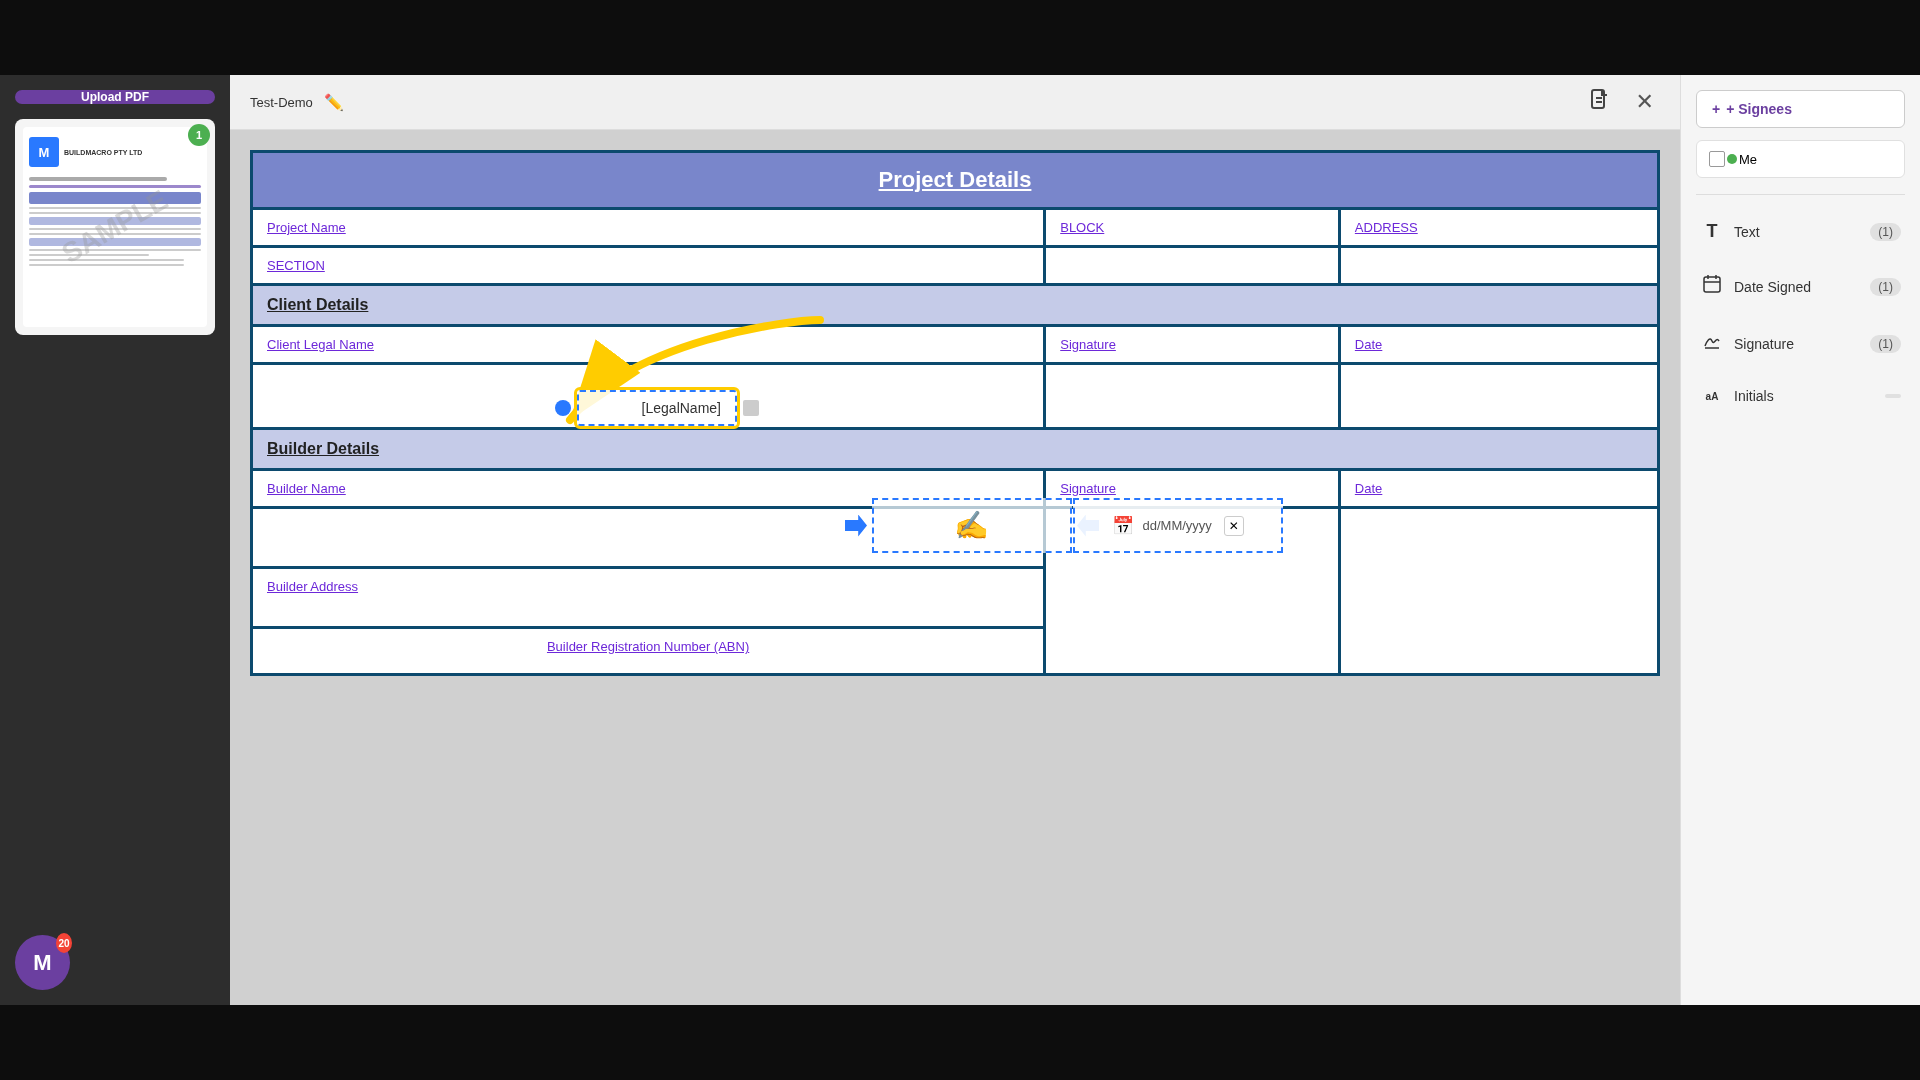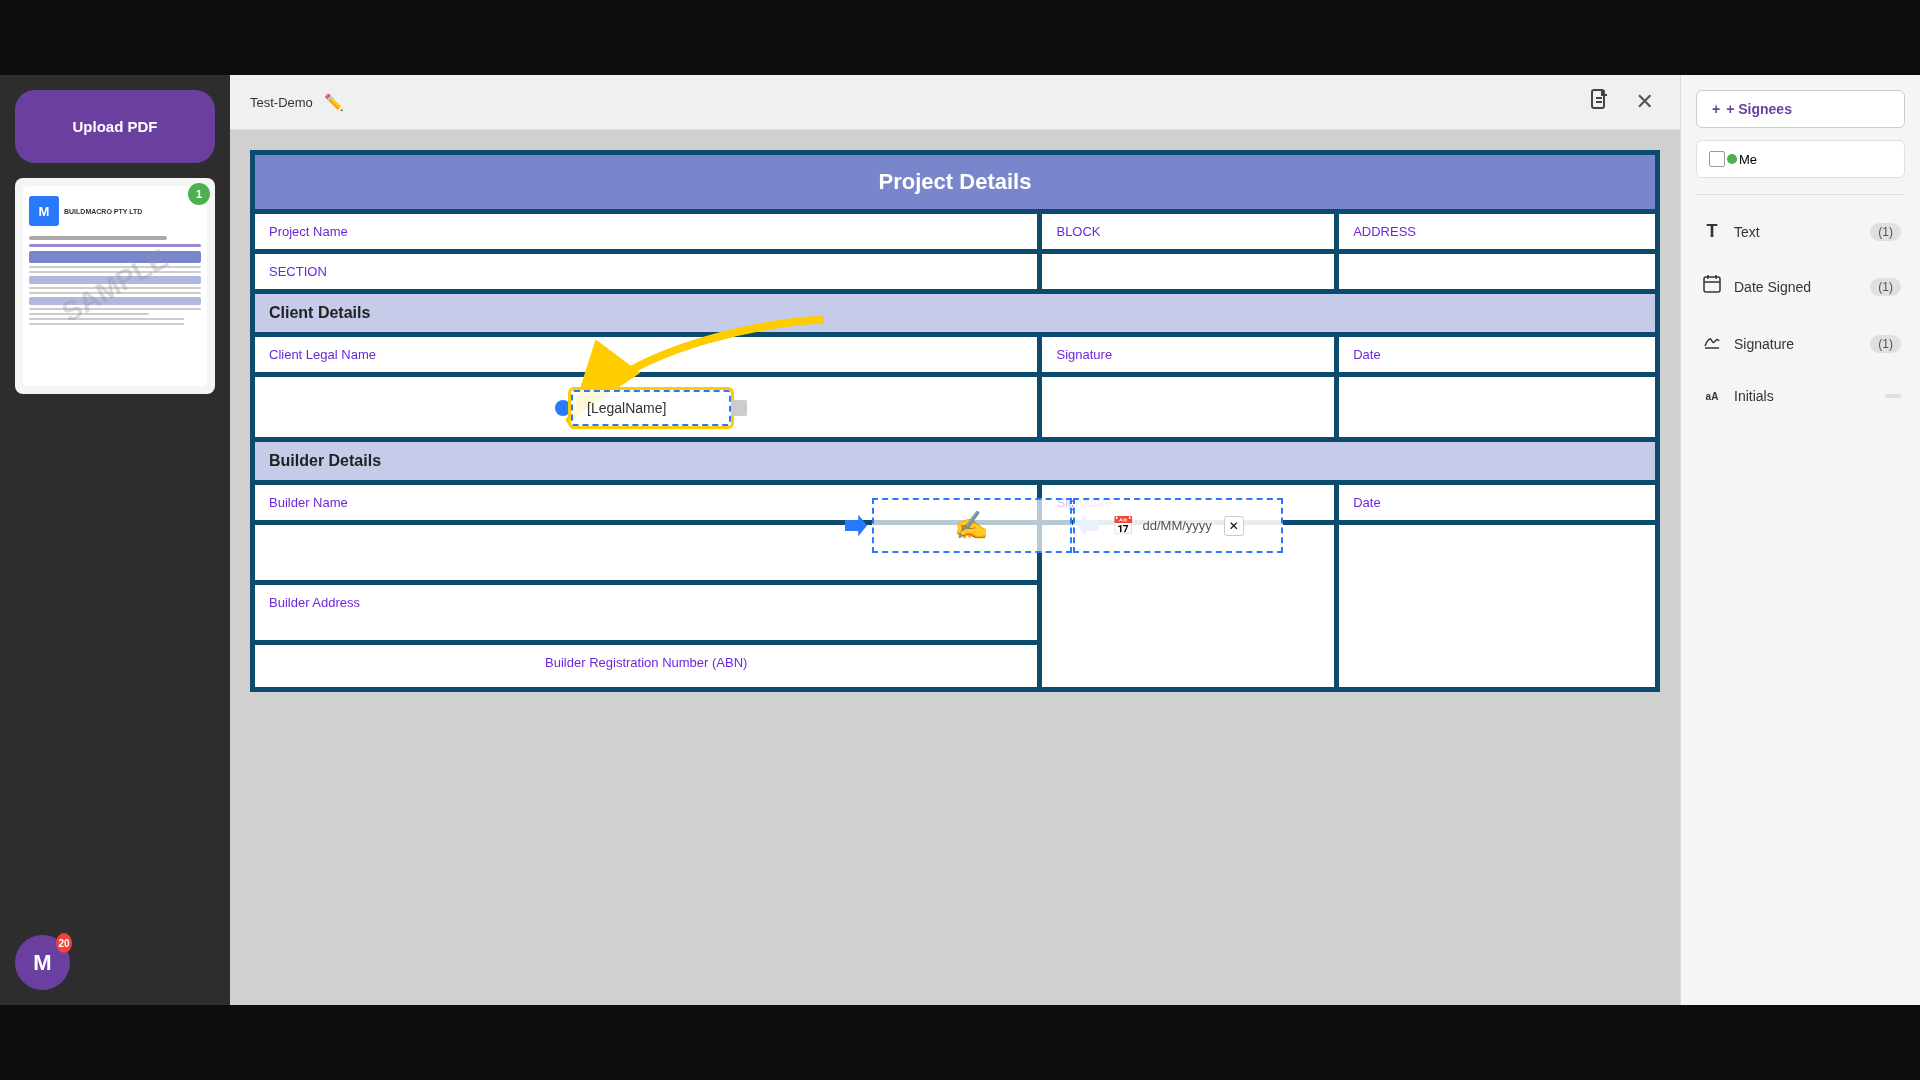--- a/index.html
+++ b/index.html
@@ -43,23 +43,23 @@
       flex-direction: column;
       padding: 15px;
       gap: 10px;
       position: relative;
     }
 
     .upload-btn {
       background: #6b3fa0;
       color: white;
       border: none;
-      border-radius: 20px;
-      padding: 28px 20px;
-      font-size: 15px;
+      border-radius: 7px;
+      padding: 0 20px;
+      font-size: 12px;
       font-weight: 600;
       cursor: pointer;
       width: 100%;
     }
 
     .doc-thumbnail {
       background: #f5f5f5;
       border-radius: 8px;
       padding: 8px;
       margin-top: 5px;
@@ -260,25 +260,26 @@
     .project-details-table .header-row td {
       background: #7986cb;
       color: white;
       text-align: center;
       font-size: 22px;
       font-weight: bold;
       padding: 14px;
     }
 
     .project-details-table td {
-      border: 5px solid #0c4a6e;
+      border: 3px solid #0c4a6e;
       padding: 10px 14px;
       font-size: 13px;
       color: #333;
       background: white;
+      text-decoration: underline;
     }
 
     .project-details-table .label-cell {
       color: #6d28d9;
       font-weight: 500;
     }
 
     .section-header-row td {
       background: #c5cbe8;
       font-size: 16px;
@@ -304,21 +305,22 @@
     }
 
     
     .legal-name-field {
       position: absolute;
       top: 260px;
       left: 325px;
       z-index: 15;
       display: flex;
       align-items: center;
-      gap: 0;
+      gap: 6px;
+      text-align: right;
     }
 
     .field-drag-handle {
       width: 16px;
       height: 16px;
       background: #2979ff;
       border-radius: 50%;
       cursor: move;
     }
 

